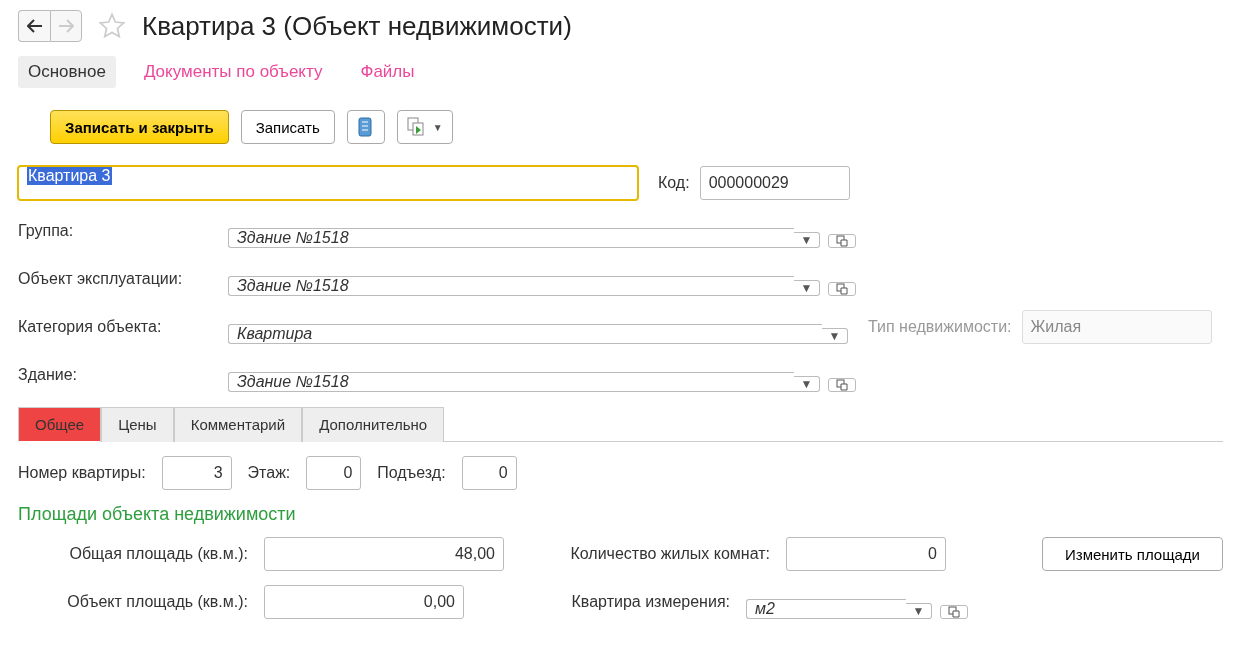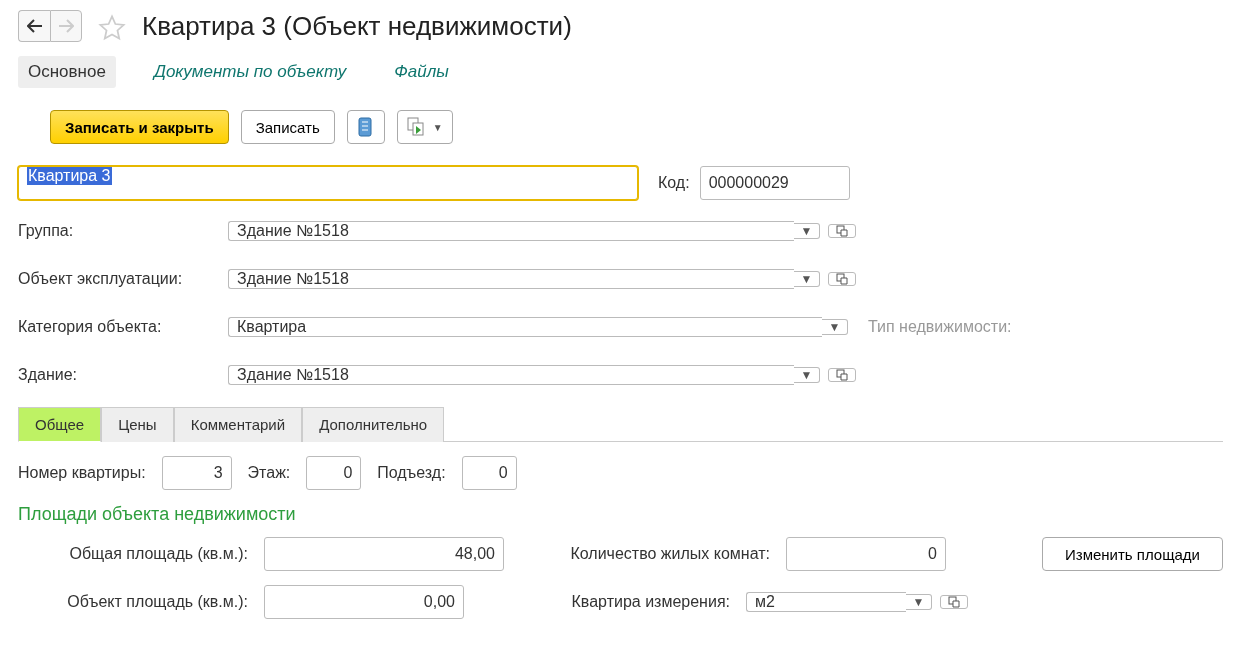--- a/index.html
+++ b/index.html
@@ -6,21 +6,21 @@
   body {
     margin: 0;
     padding: 10px 18px;
     font-family: Arial, sans-serif;
     font-size: 15px;
     color: #333;
     background: #fff;
   }
   .top-row {
     display: flex;
-    align-items: flex-end;
+    align-items: center;
     gap: 10px;
     margin-bottom: 14px;
   }
   .nav-btn {
     width: 32px;
     height: 32px;
     border: 1px solid #bbb;
     background: #f7f7f7;
     border-radius: 4px;
     display: flex;
@@ -39,35 +39,35 @@
     width: 28px; height: 28px;
     margin-left: 6px; margin-right: 6px;
     cursor: pointer;
   }
   .page-title {
     font-size: 26px;
     color: #222;
   }
   .nav-tabs {
     display: flex;
-    gap: 28px;
+    gap: 18px;
     margin-bottom: 22px;
     align-items: flex-start;
   }
   .nav-tab {
     font-size: 17px;
     cursor: pointer;
     padding: 6px 10px;
   }
   .nav-tab.active {
     background: #eee;
     border-radius: 3px;
     color: #333;
   }
-  .nav-tab.link { color: #0f766e; font-style: italic; }
+  .nav-tab.link { color: #ec4899; }
   .toolbar {
     display: flex;
     gap: 12px;
     align-items: center;
     margin-bottom: 22px;
     padding-left: 32px;
   }
   .btn {
     height: 34px;
     padding: 0 14px;
@@ -115,22 +115,23 @@
     border: 1px solid #e6b800;
     box-shadow: 0 0 0 1px #e6b800;
   }
   .sel-text {
     background: #3a6bd8;
     color: #fff;
     padding: 0 1px;
   }
   .lookup {
     display: flex;
-    align-items: center;
+    align-items: flex-end;
     height: 34px;
+    font-style: italic;
   }
   .lookup-input {
     border: 1px solid #bbb;
     border-right: none;
     border-radius: 3px 0 0 3px;
     padding: 0 8px;
     font-size: 16px;
     background: #fff;
     color: #333;
     display: flex;
@@ -169,21 +170,21 @@
     border-bottom: none;
     background: #eee;
     font-size: 15px;
     cursor: pointer;
     position: relative;
     top: 1px;
     margin-right: 0;
     color: #333;
   }
   .subtab.active {
-    background: #bef264;
+    background: #ef4444;
     border-bottom: 1px solid #fff;
   }
   .section-title {
     color: #2e9e3e;
     font-size: 18px;
     margin: 14px 0 12px 0;
   }
   .num-input {
     text-align: right;
   }
@@ -289,20 +290,21 @@
 
 <div class="form-row">
   <span class="field-label">Категория объекта:</span>
   <div class="lookup">
     <div class="lookup-input" style="width:594px">Квартира</div>
     <div class="lookup-btn dd">
         <span>▼</span>
       </div>
   </div>
   <span class="field-label dim" style="width:auto;margin-left:10px">Тип недвижимости:</span>
+  <div class="text-input" style="width:190px;display:flex;align-items:center;color:#888;background:#fafafa;border-color:#ddd">Жилая</div>
 </div>
 
 <div class="form-row">
   <span class="field-label">Здание:</span>
   <div class="lookup">
     <div class="lookup-input" style="width:566px">Здание №1518</div>
     <div class="lookup-btn dd">
         <span>▼</span>
       </div>
     <div class="open-btn">

